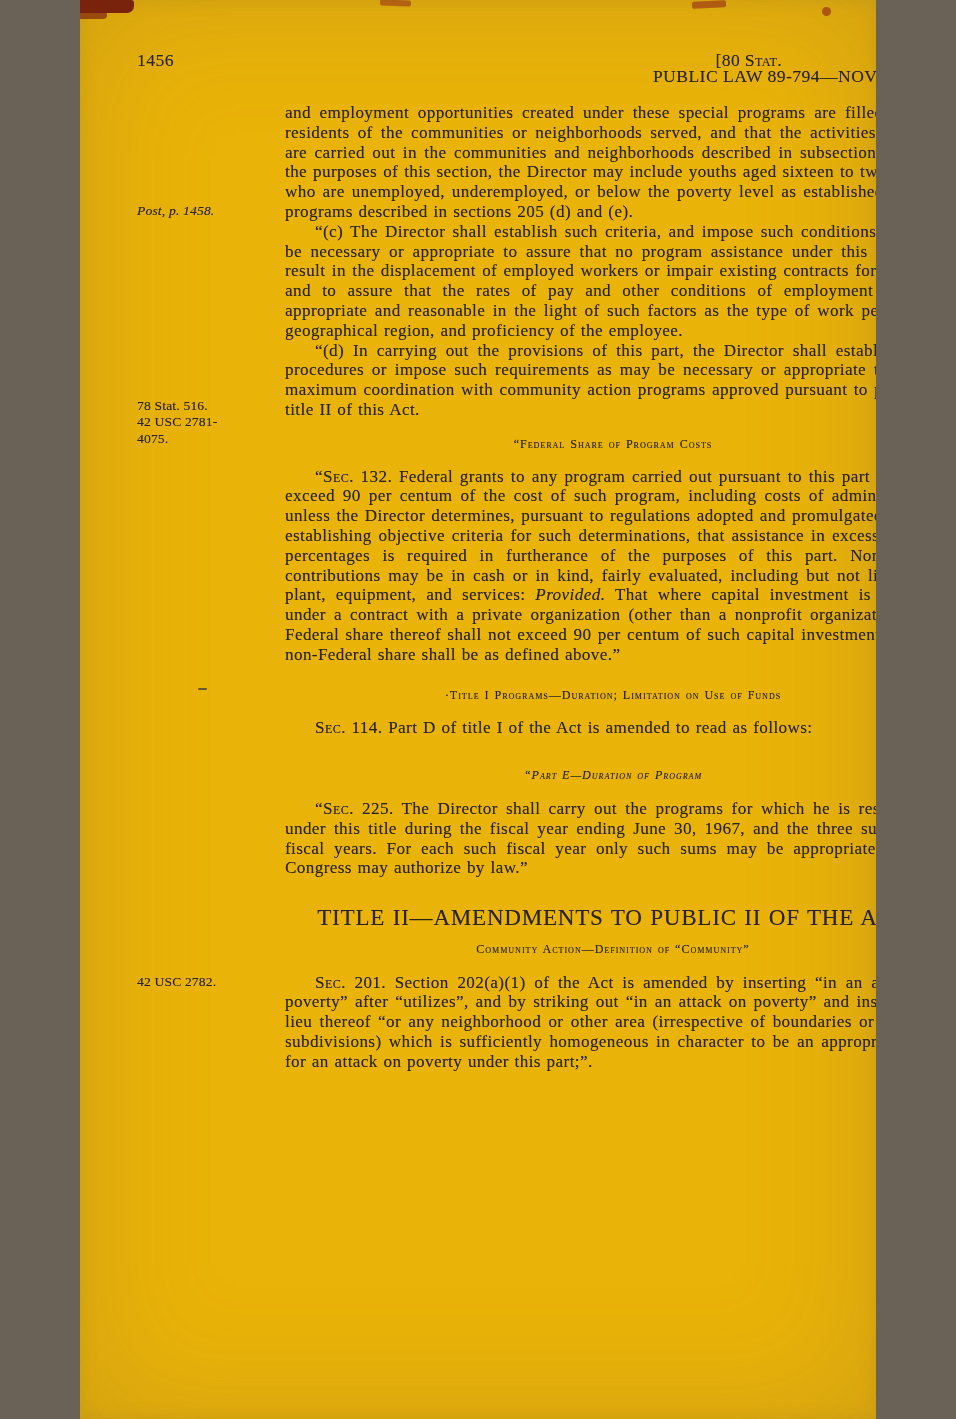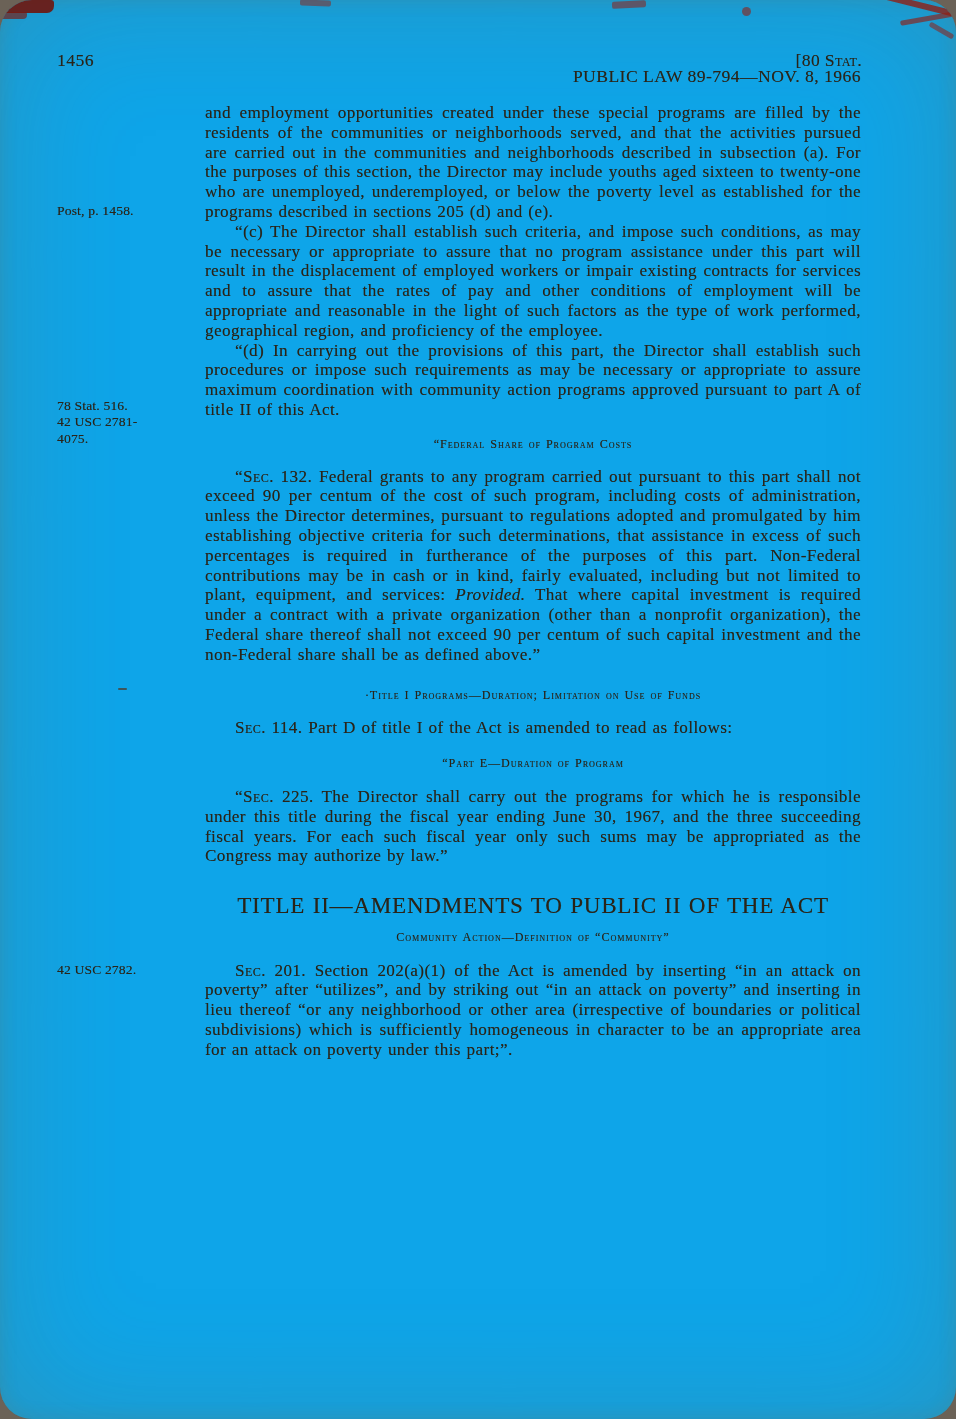--- a/index.html
+++ b/index.html
@@ -1,54 +1,53 @@
 <!DOCTYPE html>
 <html><head>
 <meta charset="utf-8">
 <style>
   * { margin:0; padding:0; box-sizing:border-box; }
   html,body { background:#6b6257; }
   .page {
     position:relative;
-    width:956px; height:1419px;
+    width:796px; height:1419px;
     margin:0 auto;
-    background:#0ea5e9;
+    background:#eab308;
     box-shadow: inset 0 0 130px rgba(124,102,58,0.24), inset 0 0 18px rgba(124,102,58,0.18);
     overflow:hidden;
     font-family:"Liberation Serif","DejaVu Serif",serif;
     color:#2a2418;
     text-shadow:0.2px 0.2px 0.35px rgba(42,36,24,0.45);
-    border-radius:32px;
   }
 
   
   .page-header { position:absolute; top:50px; left:0; right:0; height:24px; font-size:17.5px; }
   .page-number { position:absolute; left:57px; top:0; letter-spacing:0.5px; }
   .header-title { position:absolute; left:205px; width:656px; top:16px; text-align:right; letter-spacing:0.5px; }
   .header-stat { position:absolute; right:94px; top:0; font-variant:small-caps; letter-spacing:0.4px;margin-left:9px; }
 
   
   .content {
     position:absolute; top:103px; left:205px; width:656px;
     font-size:17px; line-height:19.8px;
     text-align:justify;
     letter-spacing:0.45px; word-spacing:1px;
   }
   .para { position:relative; text-align:justify; }
   .indent { text-indent:30px; }
   .sc { font-variant:small-caps; }
-  .italic { }
+  .italic { font-style:italic; }
 
   .sc-heading {
     font-variant:small-caps; text-align:center;
     font-size:12px; letter-spacing:1px; text-indent:0;
   }
   .h-federal   { margin:15px 0 12px; }
   .h-title1    { margin:21px 0 13px; }
-  .h-parte     { margin:16px 0 13px; }
+  .h-parte     { margin:28px 0 13px;font-style:italic; }
   .h-community { margin:12px 0 13px; }
   .title-heading {
     text-align:center; font-size:23px; font-weight:normal;
     letter-spacing:0.8px; margin:30px 0 10px; text-indent:0;
   }
   .sec114 { margin-bottom:1px; }
 
   
   .margin-note {
     position:absolute; left:-148px; width:138px;

